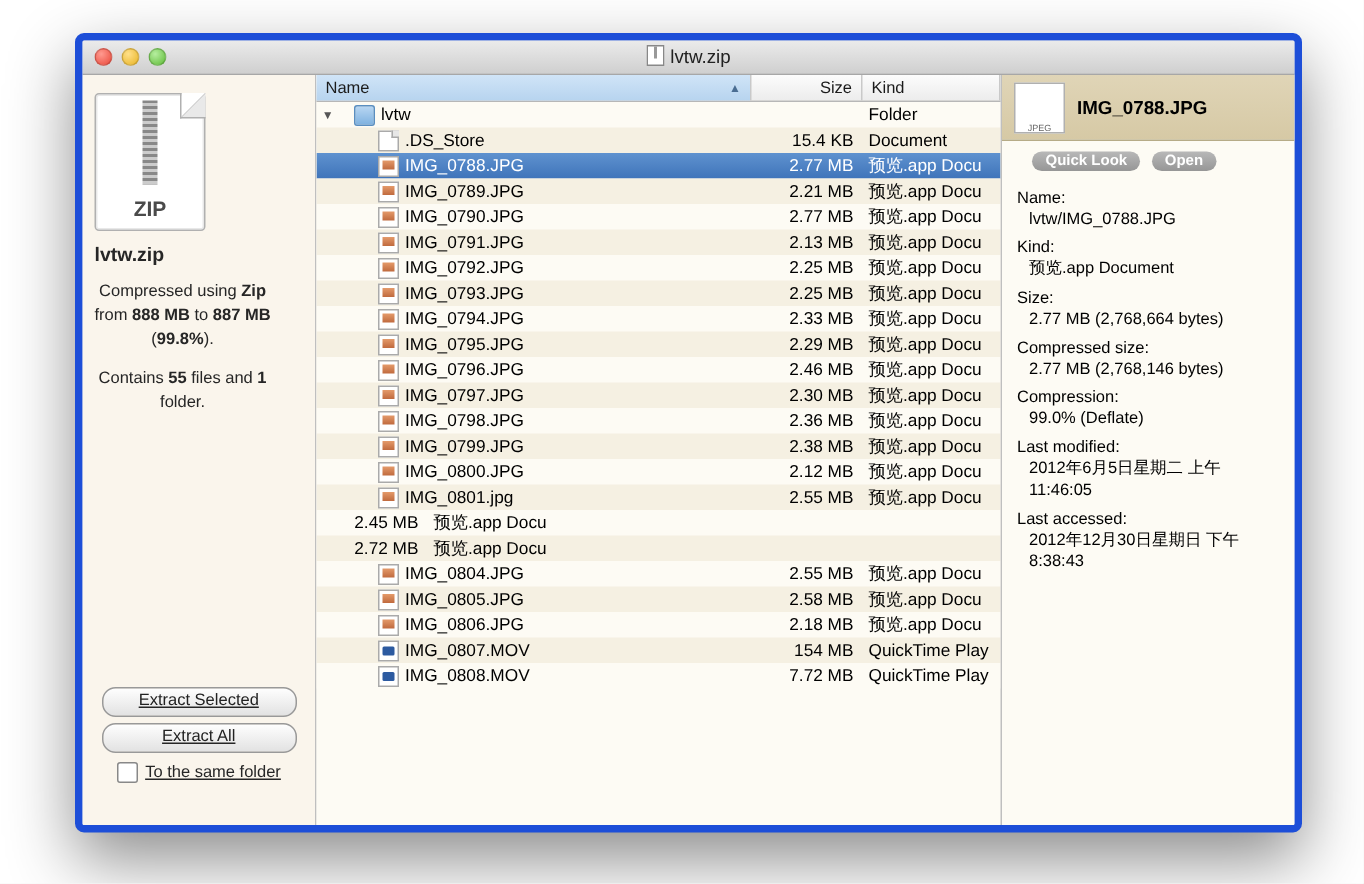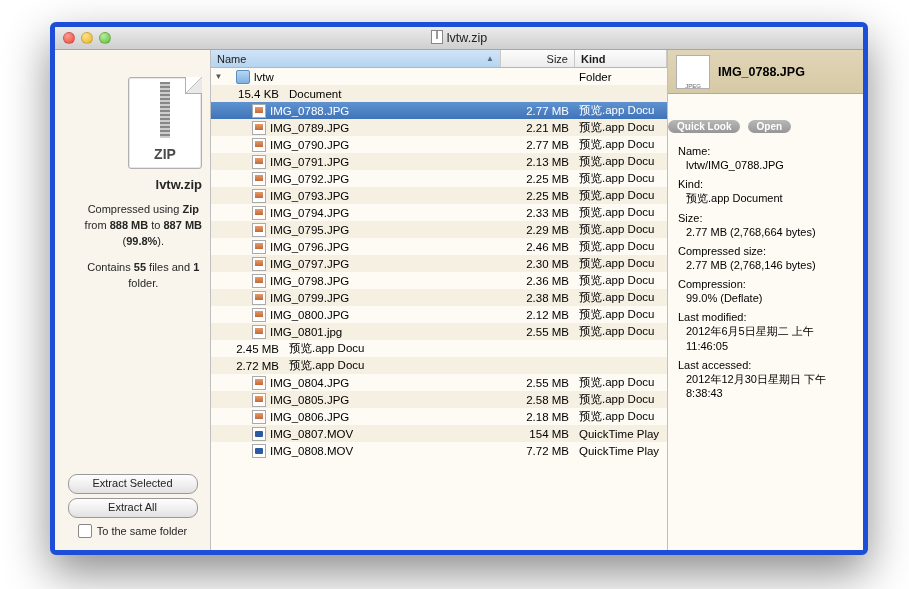--- a/index.html
+++ b/index.html
@@ -26,55 +26,55 @@
   .tl.yellow{background:radial-gradient(circle at 35% 30%,#ffe08a,#e8b425);}
   .tl.green{background:radial-gradient(circle at 35% 30%,#b6eea0,#5fbb37);}
   .title-center{position:absolute;left:0;right:0;text-align:center;font-size:12.5px;color:#222;pointer-events:none;}
   .title-center .docicon{display:inline-block;vertical-align:-2px;margin-right:4px;}
 
   .content{flex:1;display:flex;min-height:0;}
 
   
   .left{
     width:156px;flex:0 0 156px;background:#faf5ec;border-right:1px solid #bfbfbf;
-    display:flex;flex-direction:column;align-items:flex-end;padding:19px 8px 0;
+    display:flex;flex-direction:column;align-items:flex-start;padding:4px 8px 0;
     box-sizing:border-box;color:#262626;
   }
   .zipicon{width:72px;height:90px;margin-top:8px;
     background:#fff;border:1px solid #b0b0b0;border-radius:3px;position:relative;
     box-shadow:inset 0 0 0 1px #e8e8e8;
   }
   .zipicon::before{content:"";position:absolute;right:-1px;top:-1px;width:16px;height:16px;
     background:linear-gradient(135deg,#fff 0 48%,#bdbdbd 50%,#e9e9e9 52% 100%);
     border-left:1px solid #b0b0b0;border-bottom:1px solid #b0b0b0;}
   .zipicon .zipper{position:absolute;left:50%;top:4px;bottom:30px;width:10px;transform:translateX(-50%);
     background:repeating-linear-gradient(#888 0 2px,#ccc 2px 4px);}
   .zipicon .zlabel{position:absolute;left:0;right:0;bottom:6px;text-align:center;font-weight:bold;color:#4a4a4a;font-size:14px;}
   .left .fname{font-weight:bold;font-size:13px;margin-top:8px;}
   .summary{margin-top:10px;text-align:center;line-height:1.45;}
   .summary b{font-weight:bold;}
-  .lbtns{margin-top:auto;margin-bottom:12px;width:100%;}
+  .lbtns{margin-top:auto;margin-bottom:28px;width:100%;text-decoration:underline;}
   .mac-btn{
     display:block;width:128px;height:18px;margin:4px auto 0;
     background:linear-gradient(#fefefe,#e2e2e2);border:1px solid #999;border-radius:9px;
     font-size:11px;color:#222;text-align:center;line-height:16px;cursor:default;
   }
   .chk-row{display:flex;align-items:center;margin-top:6px;justify-content:center;}
   .chk{width:12px;height:12px;border:1px solid #888;border-radius:2px;background:#fff;margin-right:5px;}
 
   
   .center{flex:1;display:flex;flex-direction:column;min-width:0;background:#fdfbf4;border-right:1px solid #bfbfbf;}
   .thead{height:17px;flex:0 0 17px;display:flex;font-size:11px;
     background:linear-gradient(#fcfcfc,#ececec);border-bottom:1px solid #b7b7b7;}
   .th{border-right:1px solid #c9c9c9;display:flex;align-items:center;padding:0 6px;color:#1b1b1b;box-sizing:border-box;}
   .th.sorted{background:linear-gradient(#d0e4f7,#b7d4ef);}
   .th .asc{margin-left:auto;font-size:8px;color:#4a6d92;}
   .th-name{flex:1;}
   .th-size{width:74px;justify-content:flex-end;}
-  .th-kind{width:92px;font-weight:bold;}
+  .th-kind{width:92px;}
 
   .rows{flex:1;overflow:hidden;font-size:11.5px;}
   .row{height:17px;display:flex;align-items:center;}
   .row.even{background:#f5f0e2;}
   .row.odd{background:#fdfbf4;}
   .row.sel{background:linear-gradient(#5f92cf,#3f74ba);color:#fff;}
   .c-name{flex:1;display:flex;align-items:center;min-width:0;padding-right:4px;}
   .c-size{width:74px;text-align:right;padding-right:6px;box-sizing:border-box;}
   .c-kind{width:92px;padding-left:4px;white-space:nowrap;overflow:hidden;text-overflow:clip;box-sizing:border-box;}
   .disclosure{width:11px;text-align:center;font-size:8px;color:#565656;margin-left:2px;}
@@ -90,21 +90,21 @@
 
   
   .right{width:195px;flex:0 0 195px;background:#fdfbf4;font-size:11px;}
   .r-head{
     height:43px;background:linear-gradient(#e0d5b7,#d6c9a5);border-bottom:1px solid #b6ab87;
     display:flex;align-items:center;padding:0 8px;
   }
   .r-head .thumb{width:32px;height:32px;background:#fff;border:1px solid #b0b0b0;margin-right:8px;position:relative;}
   .r-head .thumb::after{content:"JPEG";position:absolute;left:0;right:0;bottom:-1px;font-size:6px;text-align:center;color:#666;}
   .r-head .rtitle{font-weight:bold;font-size:12.5px;}
-  .pill-row{padding:7px 0 4px;margin-top:19px;}
+  .pill-row{padding:7px 20px 4px;}
   .pill{display:inline-block;background:linear-gradient(#b8b8b8,#969696);color:#fff;font-size:10px;font-weight:bold;
     padding:1px 9px;border-radius:9px;margin-right:4px;cursor:default;}
   .meta{padding:2px 10px 0;}
   .meta .k{font-weight:normal;margin-top:6px;}
   .meta .v{margin:1px 0 0 8px;line-height:1.3;word-break:break-word;}
 </style>
 </head>
 <body>
 
 <div class="shadow-wrap">
@@ -166,20 +166,26 @@
               <div class="c-name">
                 <span class="disclosure">▼</span>
                 <span class="indent" style="width: 12px;"></span>
                 <span class="fi-icon fi-folder"></span>
                 <span>lvtw</span>
               </div>
               <div class="c-size"></div>
               <div class="c-kind">Folder</div>
             </div>
             <div class="row even">
+              <div class="c-name">
+                <span class="disclosure"></span>
+                <span class="indent" style="width: 28px;"></span>
+                <span class="fi-icon fi-doc"></span>
+                <span>.DS_Store</span>
+              </div>
               <div class="c-size">15.4 KB</div>
               <div class="c-kind">Document</div>
             </div>
             <div class="row sel">
               <div class="c-name">
                 <span class="disclosure"></span>
                 <span class="indent" style="width: 28px;"></span>
                 <span class="fi-icon fi-jpeg"></span>
                 <span>IMG_0788.JPG</span>
               </div>

